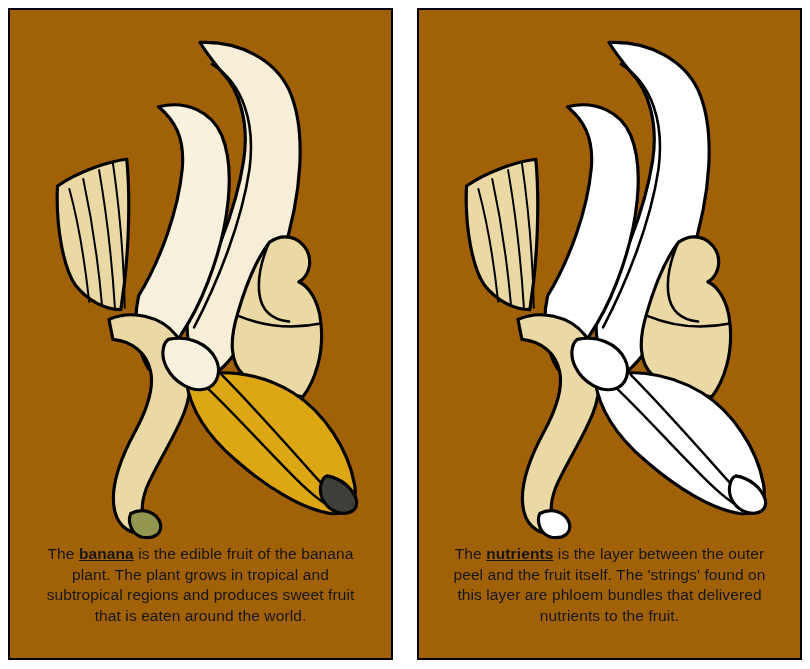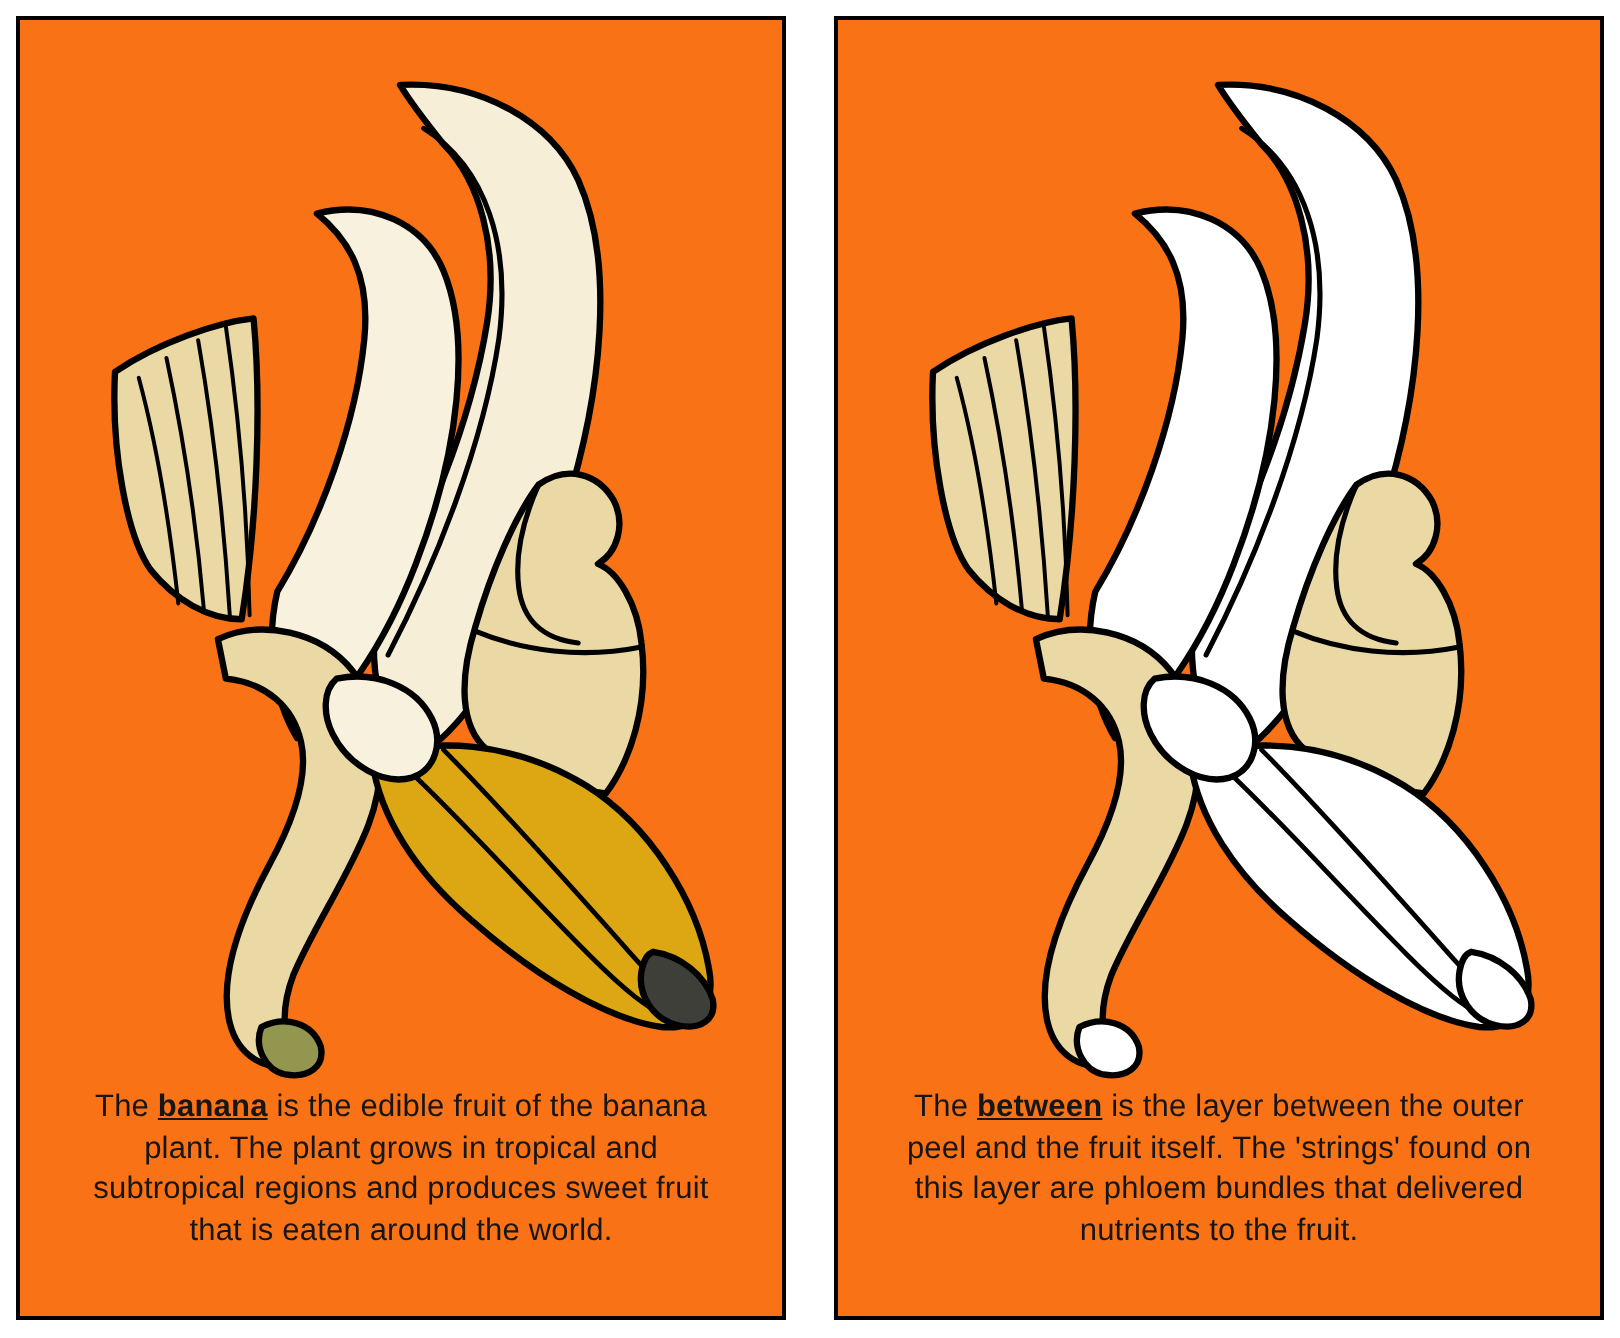--- a/index.html
+++ b/index.html
@@ -24,21 +24,21 @@
     align-items: flex-start;
     box-sizing: border-box;
     padding: 8px 8px 8px 8px;
   }
   .card {
     position: relative;
     width: 385px;
     height: 652px;
     box-sizing: border-box;
     border: 2px solid #000000;
-    background: #f97316;
+    background: #a16207;
     display: flex;
     flex-direction: column;
     align-items: center;
   }
   .figure-area {
     position: relative;
     width: 100%;
     height: 530px;
     flex: none;
   }
@@ -172,17 +172,17 @@
 
           <path d="M320 468 C 334 470, 346 480, 350 492 C 352 502, 344 508, 332 505
                    C 320 502, 312 490, 314 478 C 315 472, 317 469, 320 468 Z" fill="#ffffff"></path>
 
           <path d="M160 330 C 180 326, 200 334, 208 350 C 214 362, 210 376, 198 380
                    C 184 384, 166 374, 158 358 C 153 348, 153 336, 160 330 Z" fill="#ffffff"></path>
         </g>
       </svg>
     </div>
     <div class="caption">
-      <span>The </span><b>between</b><span> is the layer between the outer peel and the fruit itself. The 'strings' found on this layer are phloem bundles that delivered nutrients to the fruit.</span>
+      <span>The </span><b>nutrients</b><span> is the layer between the outer peel and the fruit itself. The 'strings' found on this layer are phloem bundles that delivered nutrients to the fruit.</span>
     </div>
   </div>
 
 </div>
 
 </body></html>

